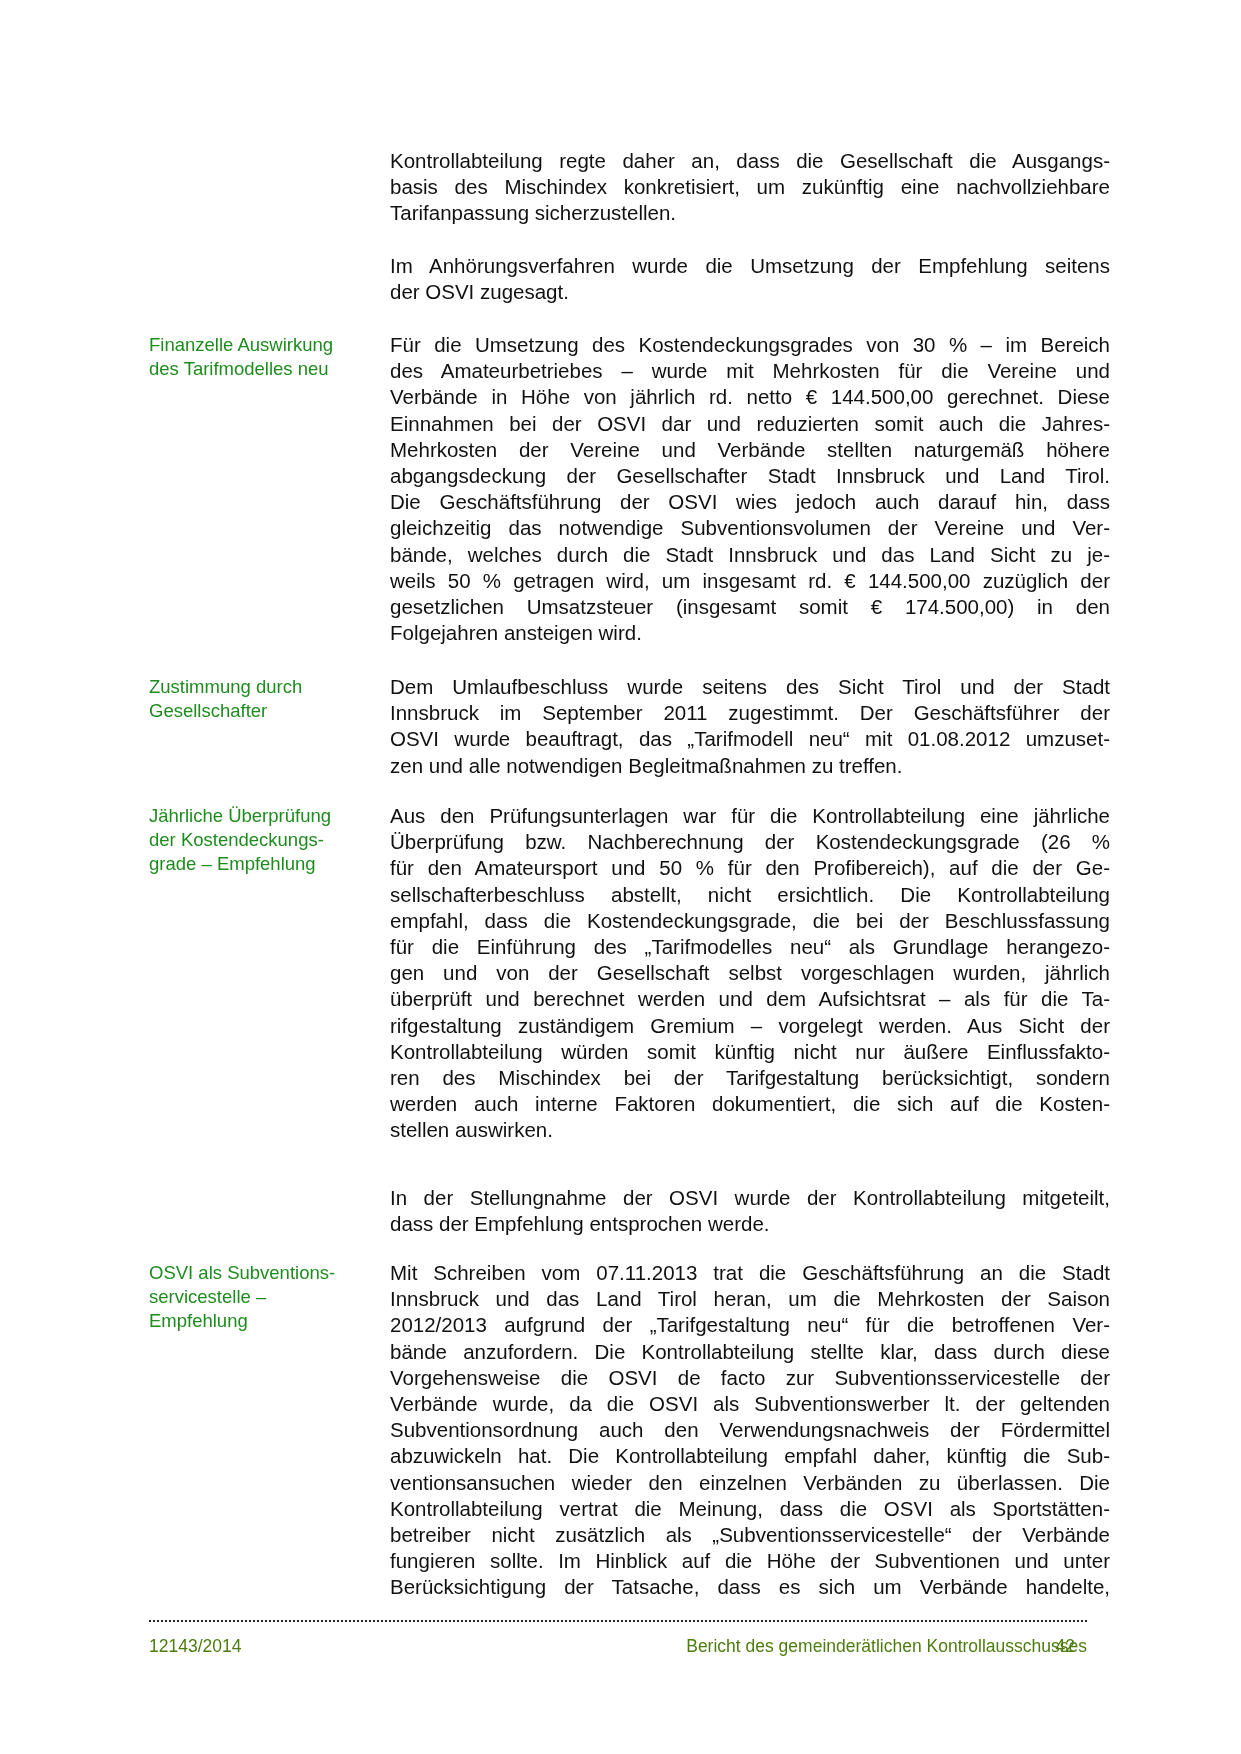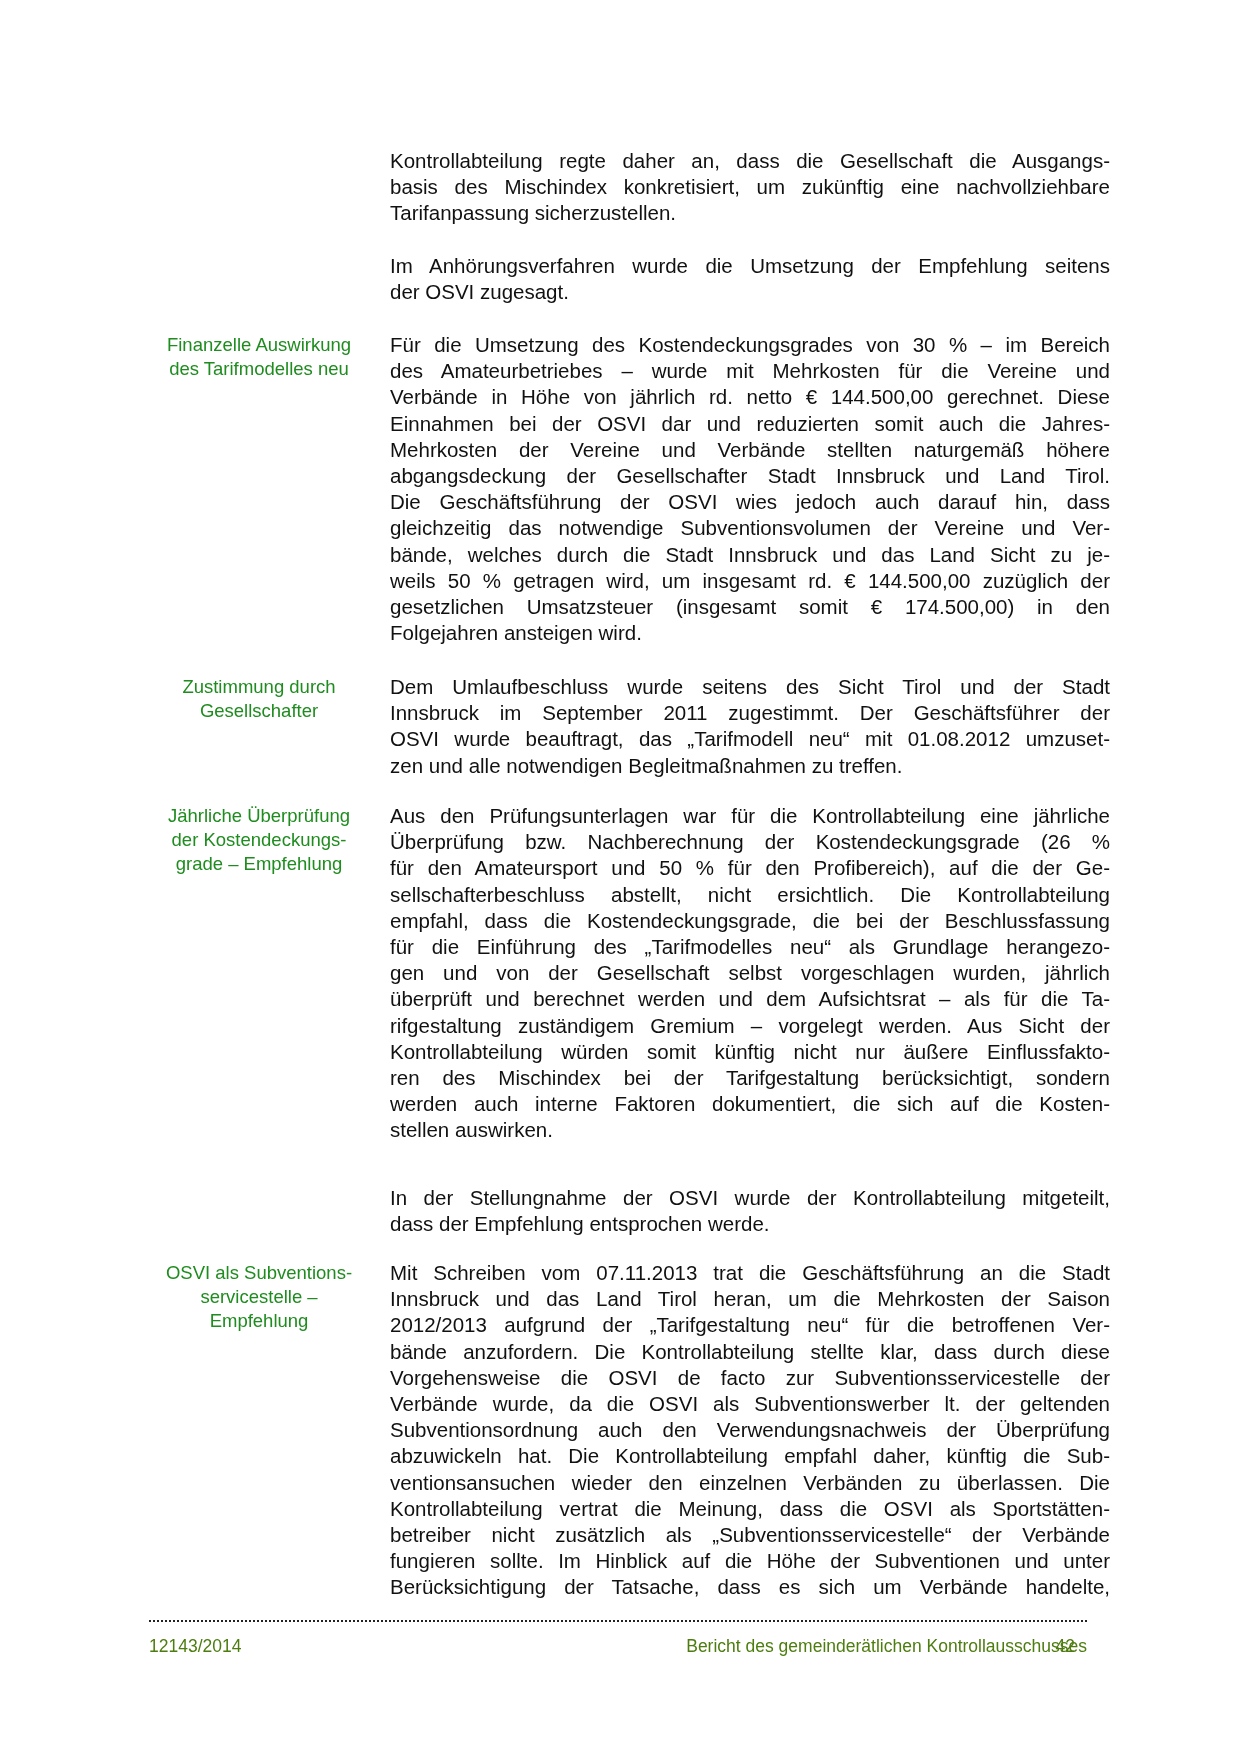--- a/index.html
+++ b/index.html
@@ -14,21 +14,20 @@
       text-align-last: left;
       hyphens: manual;
       margin: 0;
     }
     .side {
       font-family: "Liberation Sans", sans-serif;
       font-size: 18.5px;
       line-height: 24px;
       color: #1e8c1e;
       margin: 0;
-      text-align: center;
     }
     .block { position: absolute; left: 0; width: 1241px; }
     .block .side { position: absolute; left: 149px; width: 220px; top: 1px; }
     .block .main { position: absolute; left: 390px; width: 720px; top: 0; }
     .line { display: block; }
     .line.j { text-align: justify; text-align-last: justify; }
     .footer-rule {
       position: absolute; left: 149px; top: 1620px; width: 938px; height: 0;
       border-top: 2px dotted #222222;
     }
@@ -128,21 +127,21 @@
       <span class="line">servicestelle –</span>
       <span class="line">Empfehlung</span>
     </div>
     <div class="main body-text">
       <span class="line j">Mit Schreiben vom 07.11.2013 trat die Geschäftsführung an die Stadt</span>
       <span class="line j">Innsbruck und das Land Tirol heran, um die Mehrkosten der Saison</span>
       <span class="line j">2012/2013 aufgrund der „Tarifgestaltung neu“ für die betroffenen Ver-</span>
       <span class="line j">bände anzufordern. Die Kontrollabteilung stellte klar, dass durch diese</span>
       <span class="line j">Vorgehensweise die OSVI de facto zur Subventionsservicestelle der</span>
       <span class="line j">Verbände wurde, da die OSVI als Subventionswerber lt. der geltenden</span>
-      <span class="line j">Subventionsordnung auch den Verwendungsnachweis der Überprüfung</span>
+      <span class="line j">Subventionsordnung auch den Verwendungsnachweis der Fördermittel</span>
       <span class="line j">abzuwickeln hat. Die Kontrollabteilung empfahl daher, künftig die Sub-</span>
       <span class="line j">ventionsansuchen wieder den einzelnen Verbänden zu überlassen. Die</span>
       <span class="line j">Kontrollabteilung vertrat die Meinung, dass die OSVI als Sportstätten-</span>
       <span class="line j">betreiber nicht zusätzlich als „Subventionsservicestelle“ der Verbände</span>
       <span class="line j">fungieren sollte. Im Hinblick auf die Höhe der Subventionen und unter</span>
       <span class="line j">Berücksichtigung der Tatsache, dass es sich um Verbände handelte,</span>
     </div>
   </div>
 
   <div class="footer-rule"></div>

